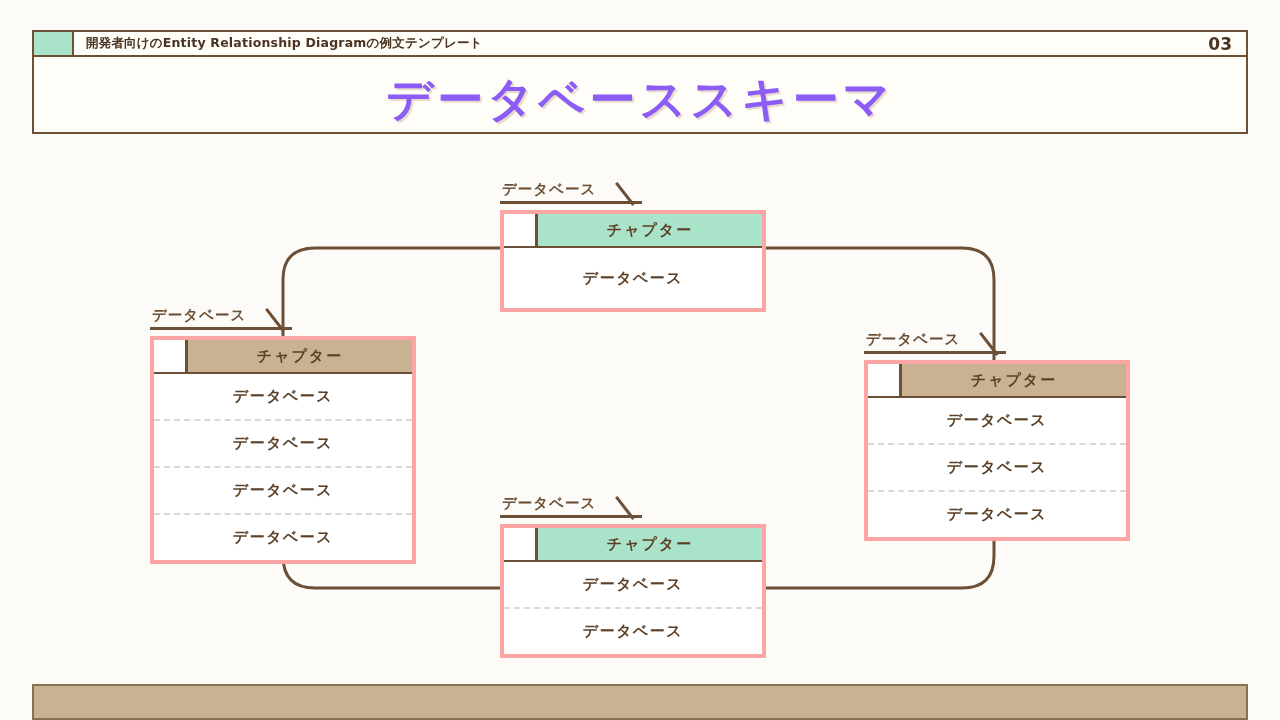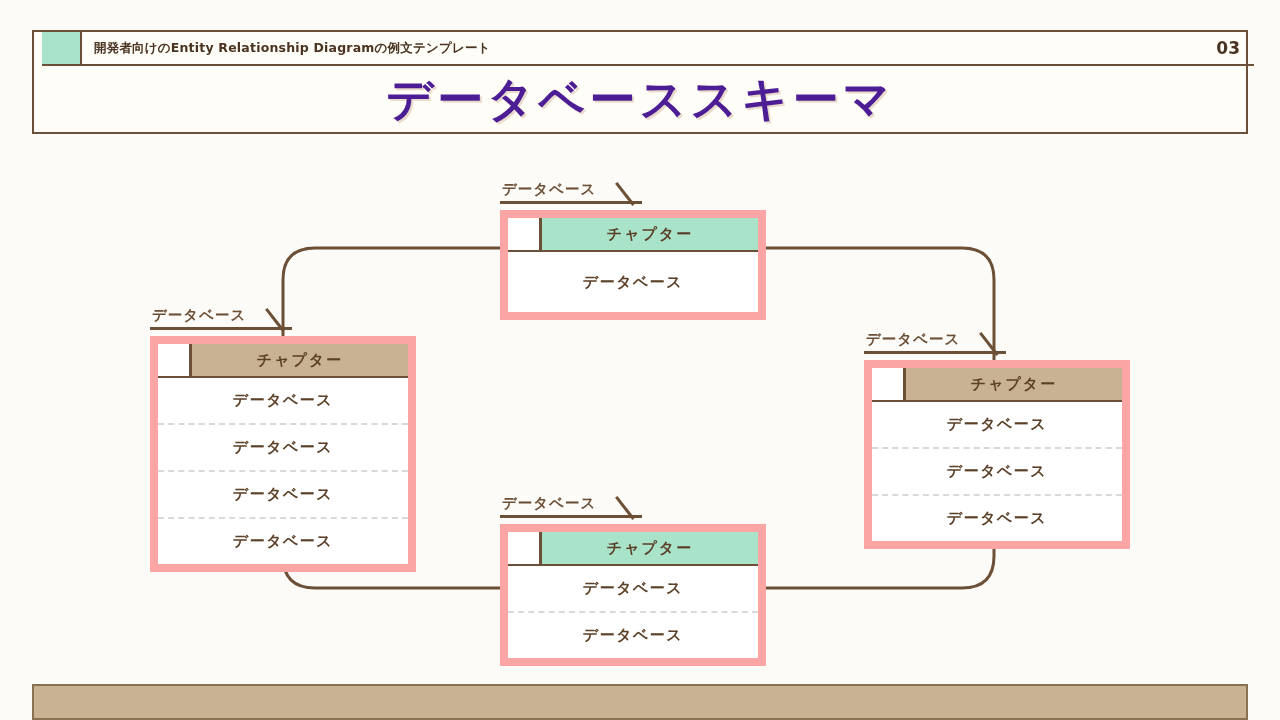--- a/index.html
+++ b/index.html
@@ -22,24 +22,24 @@
     left: 32px;
     top: 30px;
     width: 1216px;
     height: 104px;
     border: 2px solid #6b4f36;
     box-sizing: border-box;
     background: #fffdf8;
   }
   #subtitle-bar {
     position: absolute;
-    left: 8px;
+    left: 0;
     top: 0;
     width: 100%;
-    height: 34px;
+    height: 25px;
     border-bottom: 2px solid #6b4f36;
     box-sizing: border-box;
     display: flex;
     align-items: center;
   }
   #accent-square {
     width: 40px;
     height: 100%;
     background: #a8e3ca;
     border-right: 2px solid #6b4f36;
@@ -67,21 +67,21 @@
     position: absolute;
     left: 0;
     top: 34px;
     width: 100%;
     height: 68px;
     display: flex;
     align-items: center;
     justify-content: center;
     font-size: 46px;
     font-weight: bold;
-    color: #4c1d95;
+    color: #8b5cf6;
     letter-spacing: 4px;
     text-shadow: 2px 2px 0 rgba(154, 98, 52, 0.22);
   }
 
   
   #diagram {
     position: absolute;
     left: 0;
     top: 0;
     width: 1280px;
@@ -129,21 +129,21 @@
     position: absolute;
     top: -24px;
     height: 28px;
     width: 3px;
     background: #6b4f36;
     transform-origin: bottom center;
     transform: rotate(-38deg);
   }
 
   .entity-box {
-    border: 8px solid #fca5a5;
+    border: 4px solid #fca5a5;
     box-sizing: border-box;
     background: #ffffff;
   }
   .entity-head {
     display: flex;
     height: 34px;
     border-bottom: 2px solid #6b4f36;
     box-sizing: border-box;
   }
   .entity-head .key-cell {

